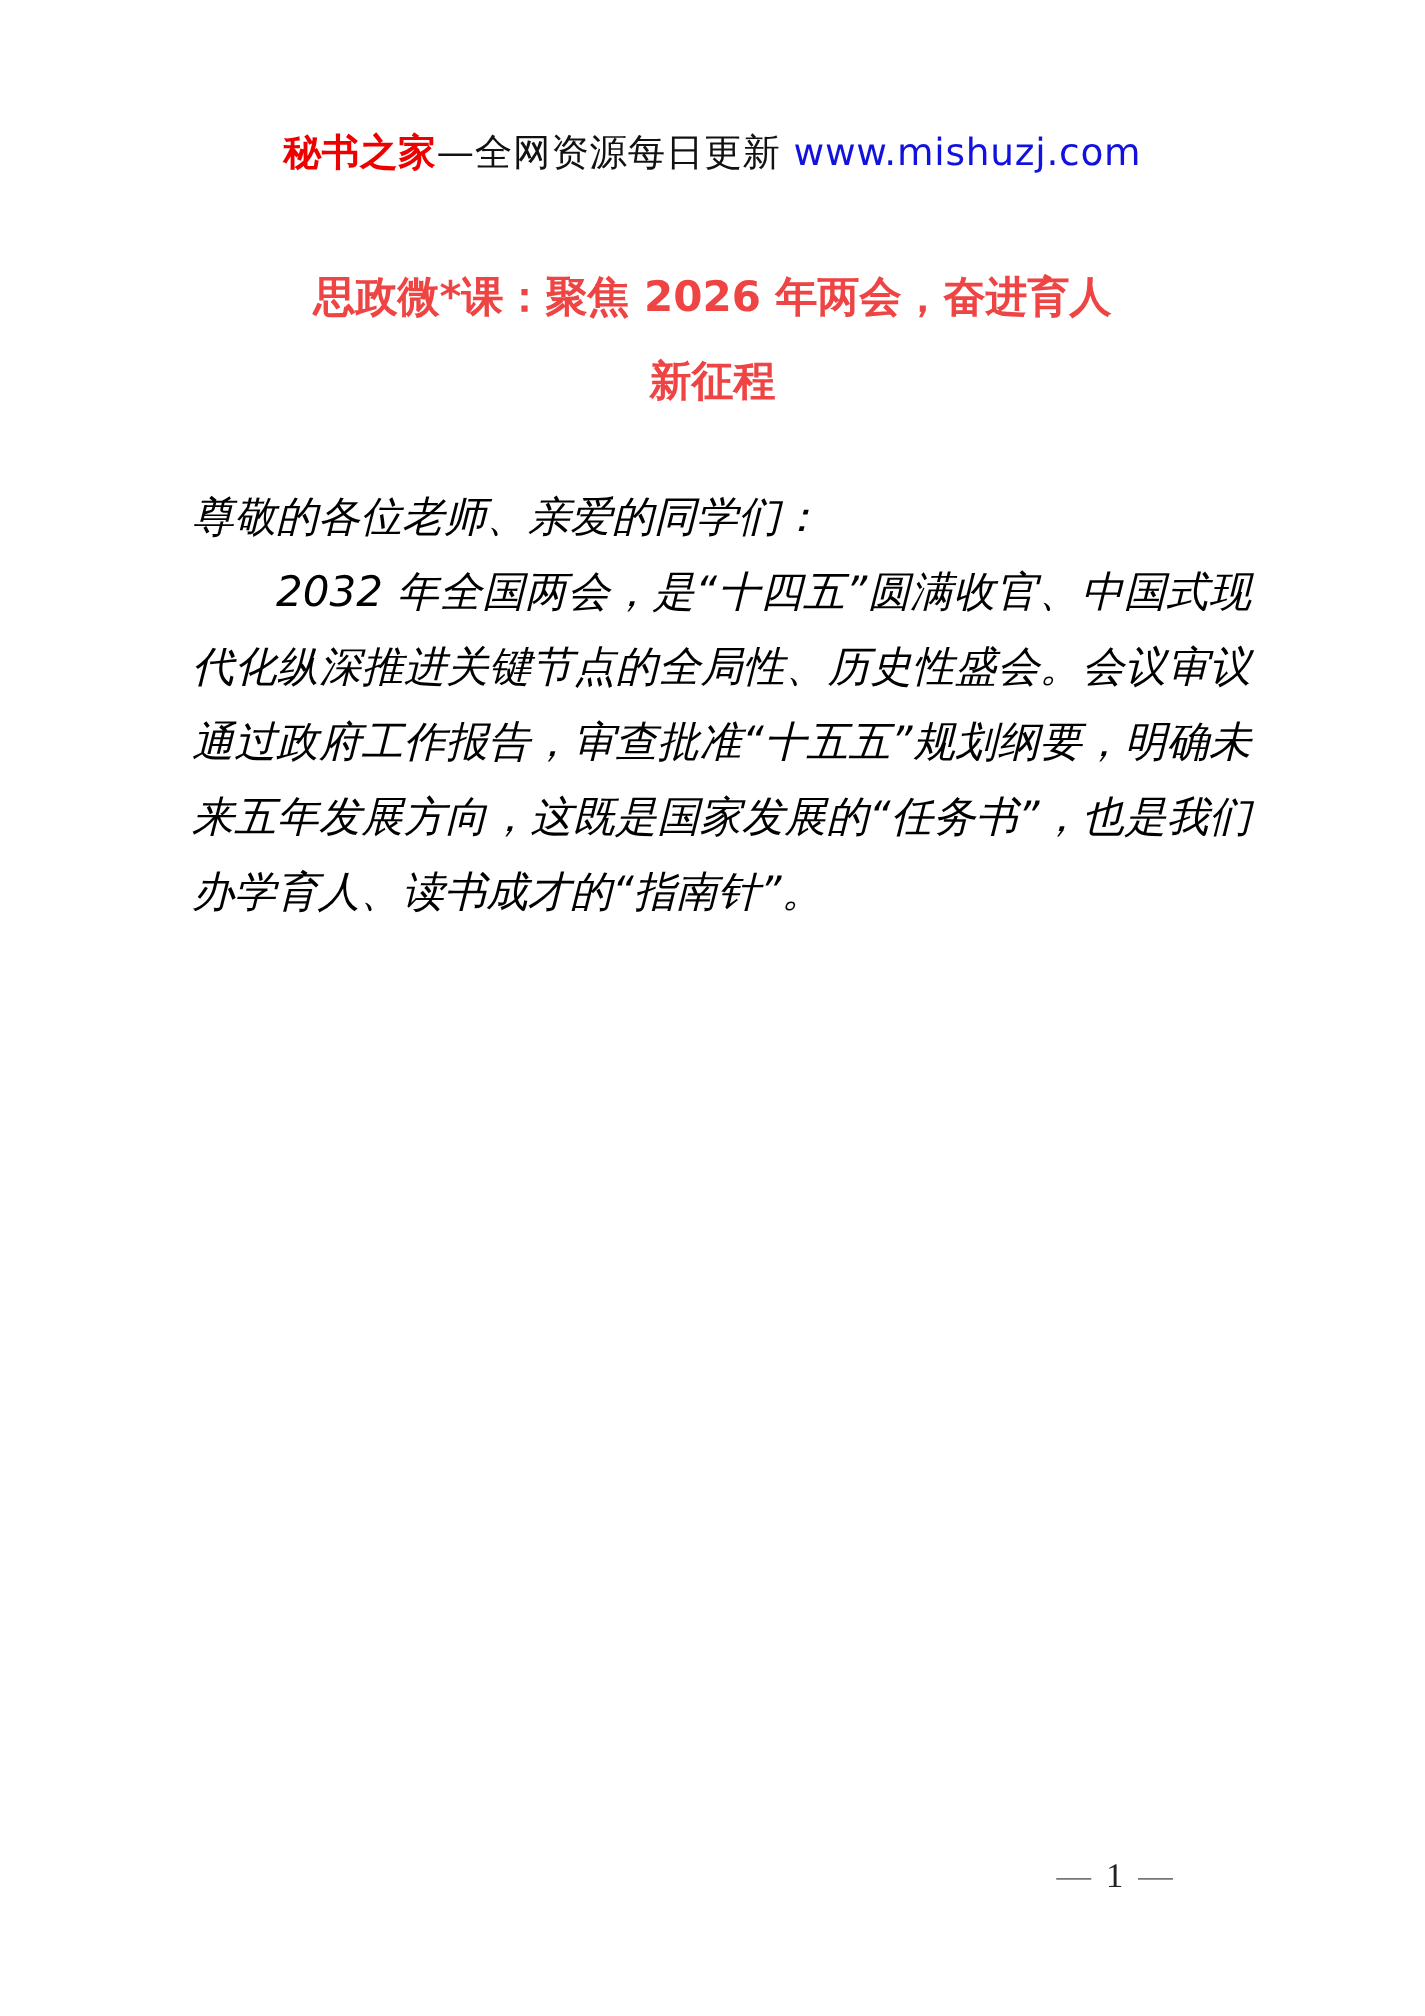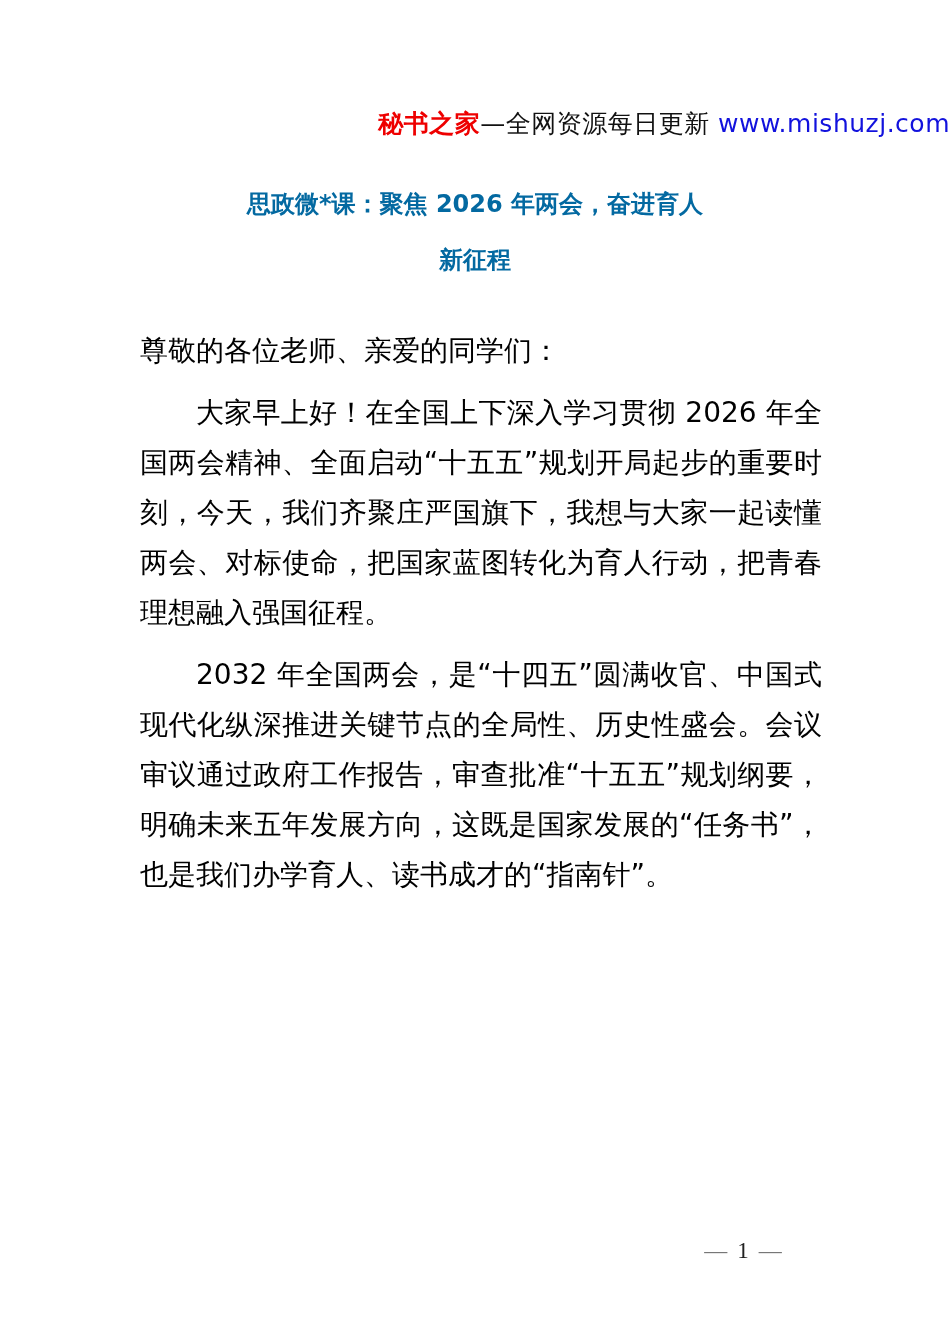--- a/index.html
+++ b/index.html
@@ -7,60 +7,60 @@
   body {
     width: 950px;
     height: 1344px;
     background: #ffffff;
     position: relative;
     font-family: "DejaVu Sans", "Liberation Sans", sans-serif;
     color: #000000;
     overflow: hidden;
   }
   .site-header {
-    margin-top: 108px;
-    text-align: right;
+    margin-top: 86px;
+    text-align: center;
     font-size: 25px;
     line-height: 32px;
     letter-spacing: 0.5px;
     white-space: nowrap;
   }
   .brand {
     color: #ee0000;
     font-weight: 700;
   }
   .tagline {
     color: #111111;
     font-weight: 500;
   }
   .site-url {
     color: #1212dd;
     font-weight: 500;
     text-decoration: none;
     cursor: pointer;
   }
   .doc-title {
-    margin: 36px auto 0 auto;
+    margin: 52px auto 0 auto;
     width: 720px;
     text-align: center;
-    font-size: 24px;
+    font-size: 28px;
     font-weight: 700;
     line-height: 56px;
-    color: #0369a1;
+    color: #ef4444;
   }
   .doc-body {
     margin: 38px auto 0 auto;
     margin-left: 128px;
     width: 706px;
     font-size: 28px;
     line-height: 50px;
     text-align: justify;
     color: #000000;
   }
-  .para { margin: 12px; padding: 0; }
+  .para { margin: 0; padding: 0; font-style: italic; }
   .para.indent { text-indent: 2em; }
   .page-footer {
     position: absolute;
     top: 1238px;
     left: 688px;
     width: 110px;
     text-align: center;
     font-family: "Liberation Serif", "DejaVu Serif", serif;
     font-size: 23px;
     line-height: 26px;
@@ -76,19 +76,18 @@
   <span class="brand">秘书之家</span><span class="tagline">—全网资源每日更新 </span><span class="site-url">www.mishuzj.com</span>
 </div>
 
 <h1 class="doc-title">
   <span>思政微*课：聚焦 2026 年两会，奋进育人</span><br>
   <span>新征程</span>
 </h1>
 
 <div class="doc-body">
   <p class="para">尊敬的各位老师、亲爱的同学们：</p>
-  <p class="para indent">大家早上好！在全国上下深入学习贯彻 2026 年全国两会精神、全面启动“十五五”规划开局起步的重要时刻，今天，我们齐聚庄严国旗下，我想与大家一起读懂两会、对标使命，把国家蓝图转化为育人行动，把青春理想融入强国征程。</p>
   <p class="para indent">2032 年全国两会，是“十四五”圆满收官、中国式现代化纵深推进关键节点的全局性、历史性盛会。会议审议通过政府工作报告，审查批准“十五五”规划纲要，明确未来五年发展方向，这既是国家发展的“任务书”，也是我们办学育人、读书成才的“指南针”。</p>
 </div>
 
 <div class="page-footer">
   <span class="pf-dash">—</span><span class="pf-num">1</span><span class="pf-dash">—</span>
 </div>
 
 </body></html>

